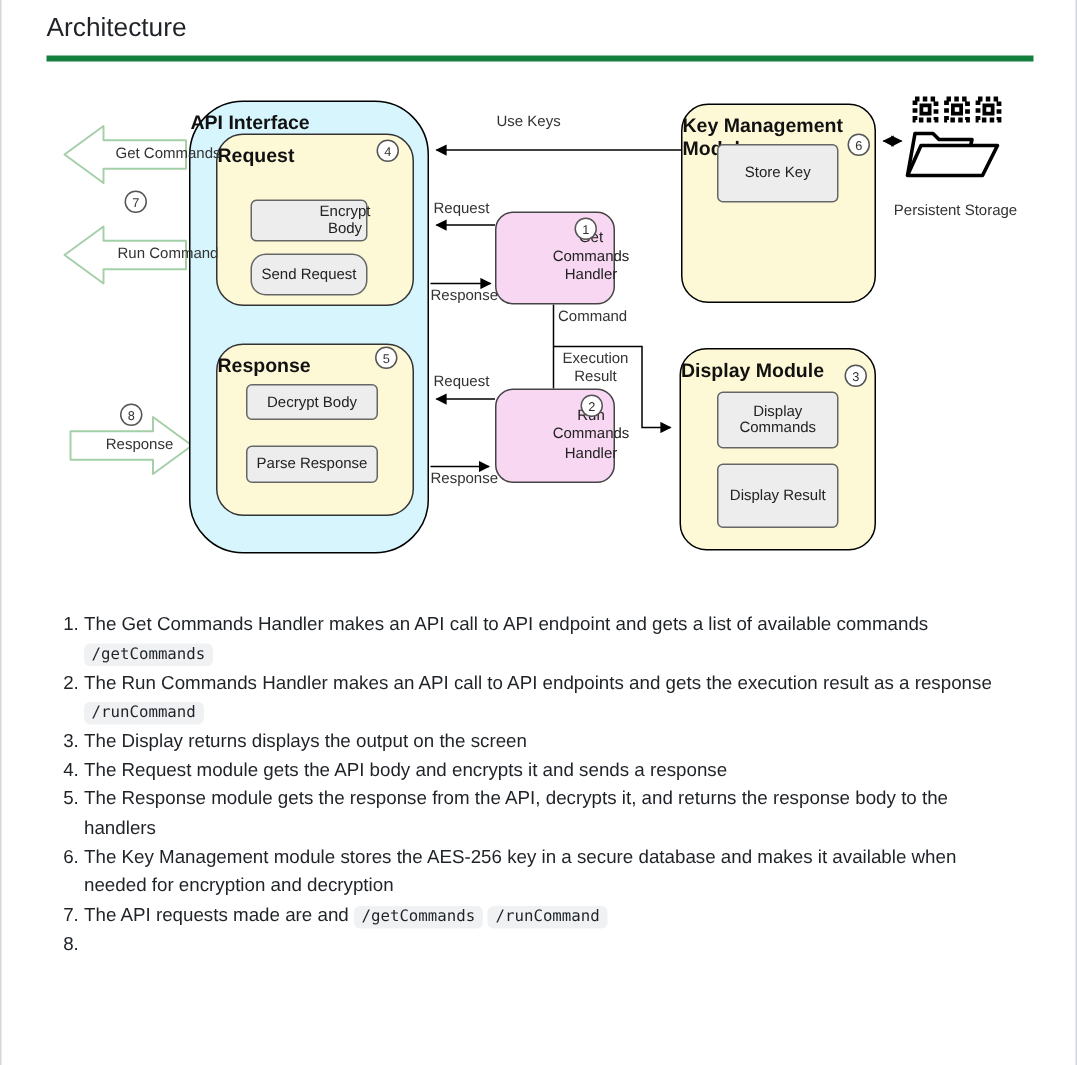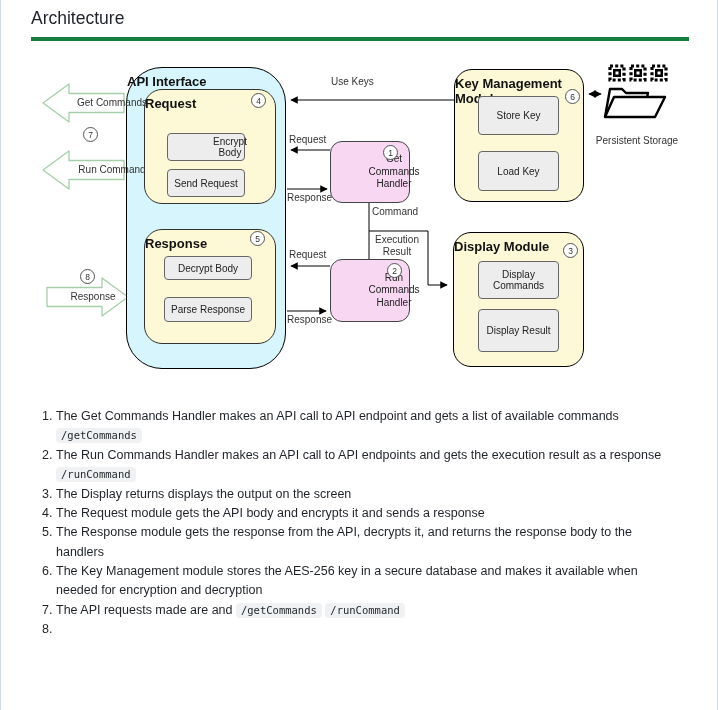--- a/index.html
+++ b/index.html
@@ -132,40 +132,39 @@
     <div class="arrow-label" style="left:41px; top:105px; width:80px;">Run Command</div>
     <div class="arrow-label" style="left:22px; top:232px; width:80px;">Response</div>
 
     <div class="box-lg" style="left:95px; top:8px; width:160px; height:302px;">
       <div class="lg-title">API Interface</div>
     </div>
     <div class="box-mod" style="left:113px; top:30px; width:132px; height:115px;">
       <div class="mod-title">Request</div>
     </div>
     <div class="box-step" style="left:136px; top:74px; width:78px; height:28px;padding-left:48px;">Encrypt Body</div>
-    <div class="box-step" style="left:136px; top:110px; width:78px; height:28px;">Send Request</div>
+    <div class="box-step" style="left:136px; top:110px; width:78px; height:28px;border-radius:10px;">Send Request</div>
 
     <div class="box-mod" style="left:113px; top:170px; width:132px; height:115px;">
       <div class="mod-title">Response</div>
     </div>
     <div class="box-step" style="left:133px; top:197px; width:88px; height:24px;">Decrypt Body</div>
     <div class="box-step" style="left:133px; top:238px; width:88px; height:25px;">Parse Response</div>
 
     <div class="box-handler" style="left:299px; top:82px; width:80px; height:62px;">
       <div class="hl">Get Commands Handler</div>
     </div>
     <div class="box-handler" style="left:299px; top:200px; width:80px; height:63px;">
       <div class="hl">Run Commands Handler</div>
     </div>
 
     <div class="box-mod" style="left:423px; top:10px; width:130px; height:133px; border-color:#000;">
       <div class="mod-title">Key Management Module</div>
     </div>
     <div class="box-step" style="left:447px; top:37px; width:81px; height:39px;">Store Key</div>
-    <div class="box-step" style="left:447px; top:92px; width:81px; height:40px;">Load Key</div>
 
     <div class="box-mod" style="left:422px; top:173px; width:131px; height:135px; border-color:#000;">
       <div class="mod-title">Display Module</div>
     </div>
     <div class="box-step" style="left:447px; top:202px; width:81px; height:38px;">Display Commands</div>
     <div class="box-step" style="left:447px; top:250px; width:81px; height:43px;">Display Result</div>
 
     <div class="wire-label" style="left:300px; top:17px;">Use Keys</div>
     <div class="wire-label" style="left:258px; top:75px;">Request</div>
     <div class="wire-label" style="left:256px; top:133px;">Response</div>

